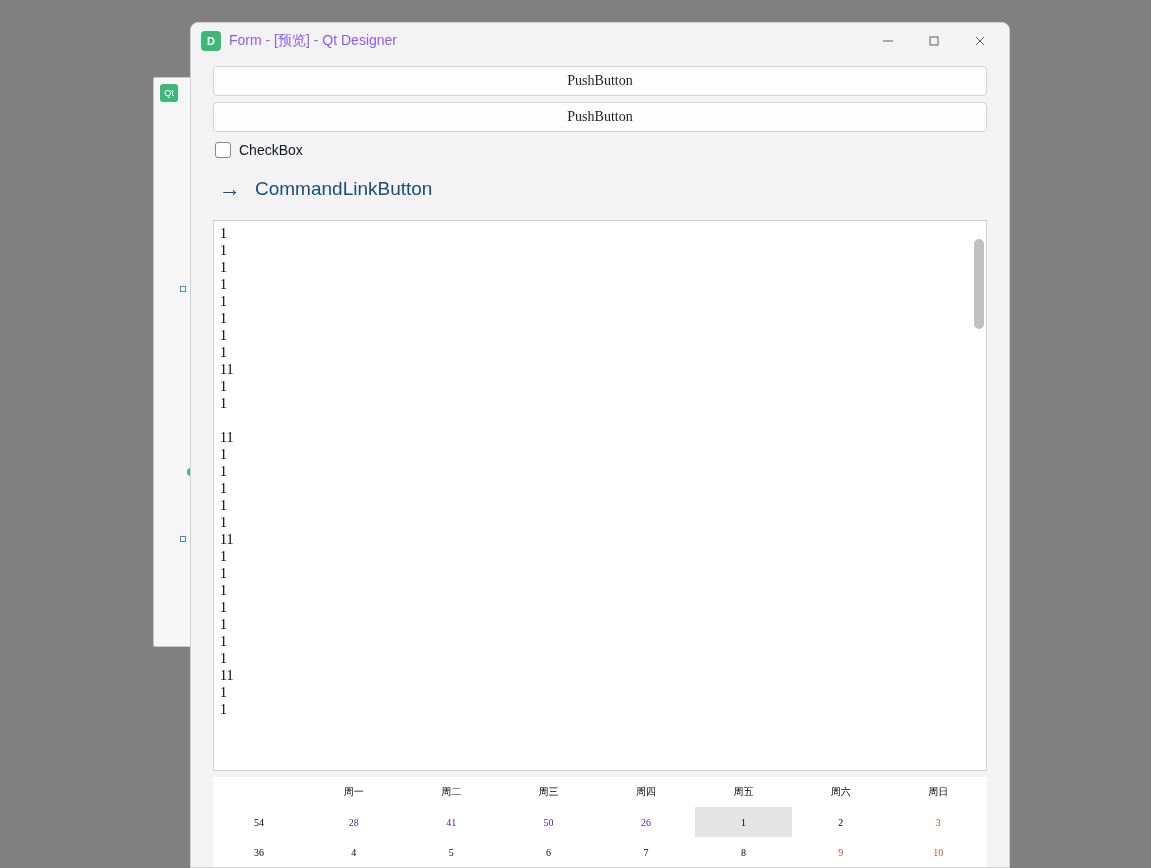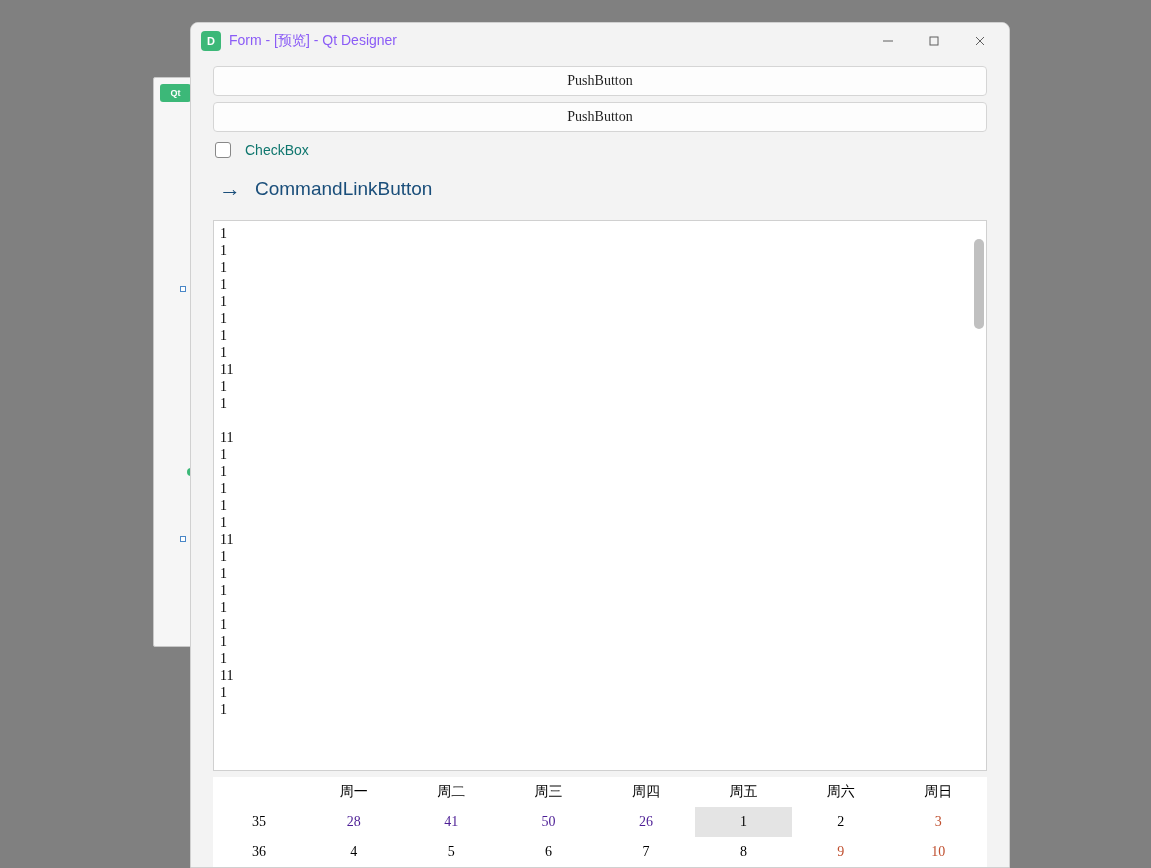--- a/index.html
+++ b/index.html
@@ -18,30 +18,30 @@
     width: 50px;
     height: 570px;
     background: #f6f6f6;
     border: 1px solid #c8c8c8;
     border-radius: 2px;
   }
   .bg-window .qt-icon {
     position: absolute;
     left: 6px;
     top: 6px;
-    width: 31px;
+    width: 18px;
     height: 18px;
     background: #3cb878;
     border-radius: 3px;
     display: flex;
     align-items: center;
     justify-content: center;
     color: #fff;
     font-size: 9px;
-    font-weight: bold;
+    font-weight: normal;
   }
   .bg-window .dots {
     position: absolute;
     left: 0;
     top: 28px;
     right: 0;
     bottom: 0;
     background-image: radial-gradient(circle, #b8b8b8 0.5px, transparent 0.5px);
     background-size: 8px 8px;
     background-position: 4px 4px;
@@ -128,24 +128,24 @@
     text-align: center;
     font-family: "SimSun", serif;
     font-size: 14px;
     color: #1f1f1f;
     line-height: 28px;
     cursor: default;
   }
   .checkbox-row {
     display: flex;
     align-items: flex-start;
-    gap: 14px;
+    gap: 8px;
     padding: 4px 0 4px 2px;
     font-size: 14px;
-    color: #0f766e;
+    color: #0f172a;
   }
   .checkbox-box {
     width: 16px;
     height: 16px;
     border: 1px solid #888;
     border-radius: 3px;
     background: #fff;
   }
   .command-link {
     display: flex;
@@ -233,21 +233,21 @@
   .cal-grid {
     display: grid;
     grid-template-columns: 92px repeat(7, 1fr);
   }
   .cal-cell {
     height: 30px;
     display: flex;
     align-items: center;
     justify-content: center;
     font-family: "SimSun", serif;
-    font-size: 14px;
+    font-size: 10px;
     color: #000;
     background: #fff;
   }
   .cal-cell.header { font-weight: normal; color: #000; }
   .cal-cell.week { color: #000; background: #fff; }
   .cal-cell.other-month { color: #4c1d95; }
   .cal-cell.weekend { color: #c05030; }
   .cal-cell.selected { background: #e4e4e4; }
 </style>
 </head>
@@ -335,21 +335,21 @@
     <div class="calendar">
       <div class="cal-grid" id="cal-grid">
           <div class="cal-cell header"></div>
           <div class="cal-cell header">周一</div>
           <div class="cal-cell header">周二</div>
           <div class="cal-cell header">周三</div>
           <div class="cal-cell header">周四</div>
           <div class="cal-cell header">周五</div>
           <div class="cal-cell header">周六</div>
           <div class="cal-cell header">周日</div>
-          <div class="cal-cell week">35</div>
+          <div class="cal-cell week">54</div>
           <div class="cal-cell other-month">28</div>
           <div class="cal-cell other-month">41</div>
           <div class="cal-cell other-month">50</div>
           <div class="cal-cell other-month">26</div>
           <div class="cal-cell selected">1</div>
           <div class="cal-cell ">2</div>
           <div class="cal-cell weekend">3</div>
           <div class="cal-cell week">36</div>
           <div class="cal-cell ">4</div>
           <div class="cal-cell ">5</div>

